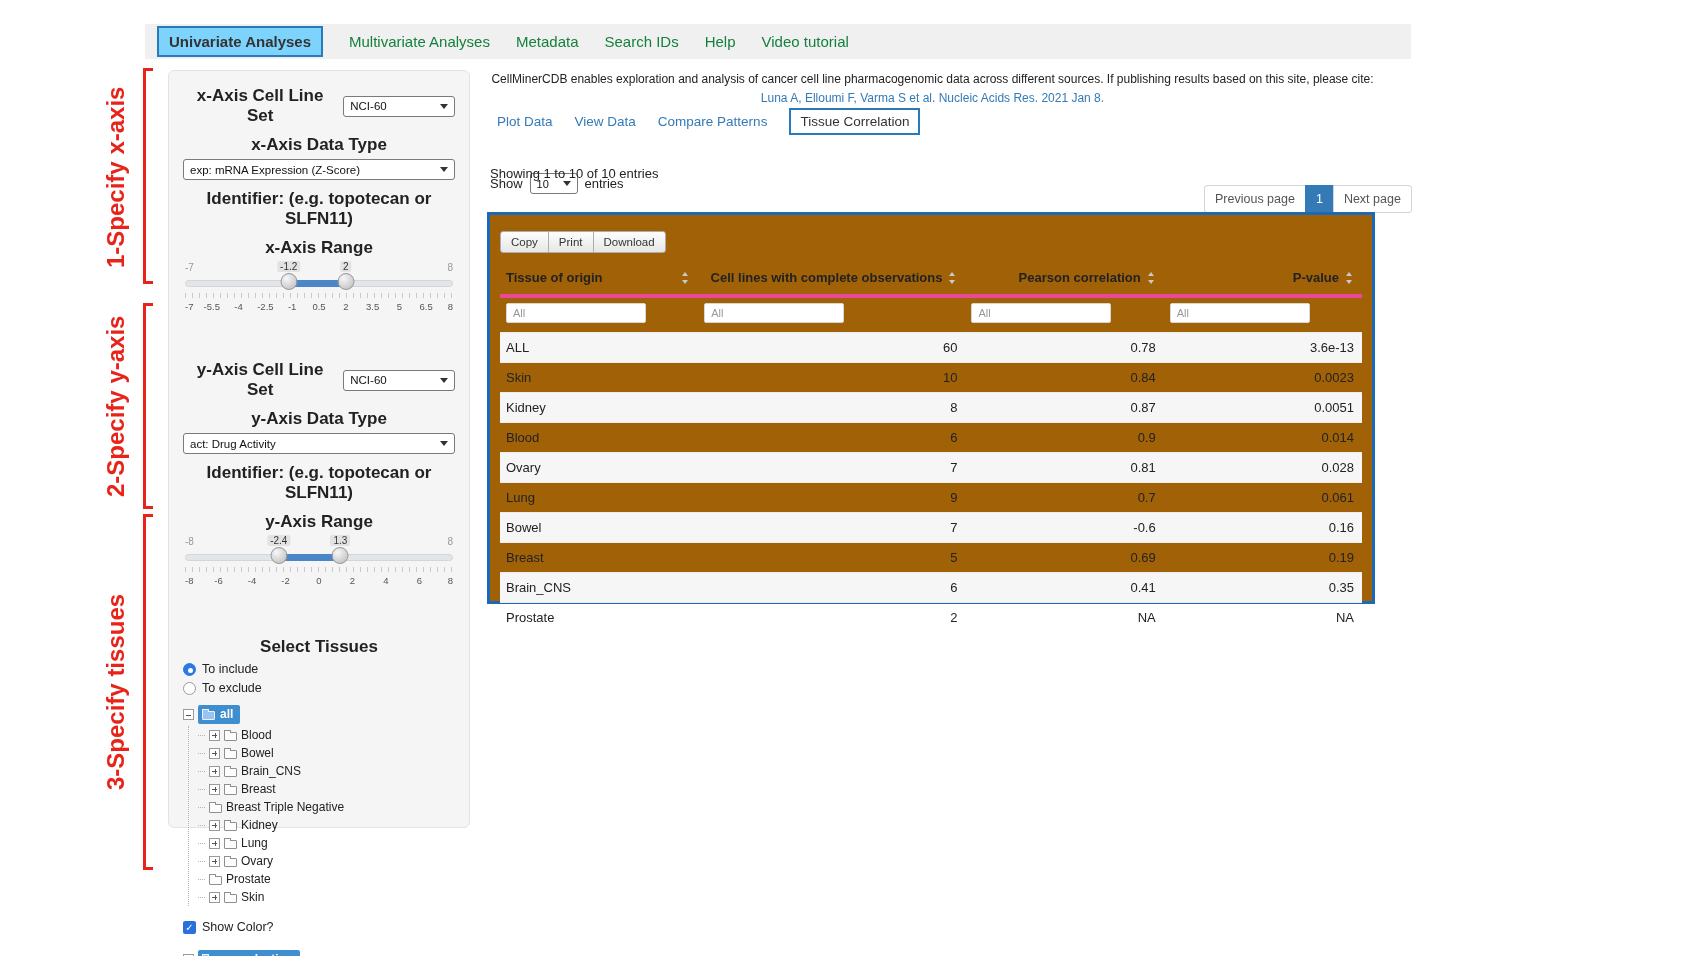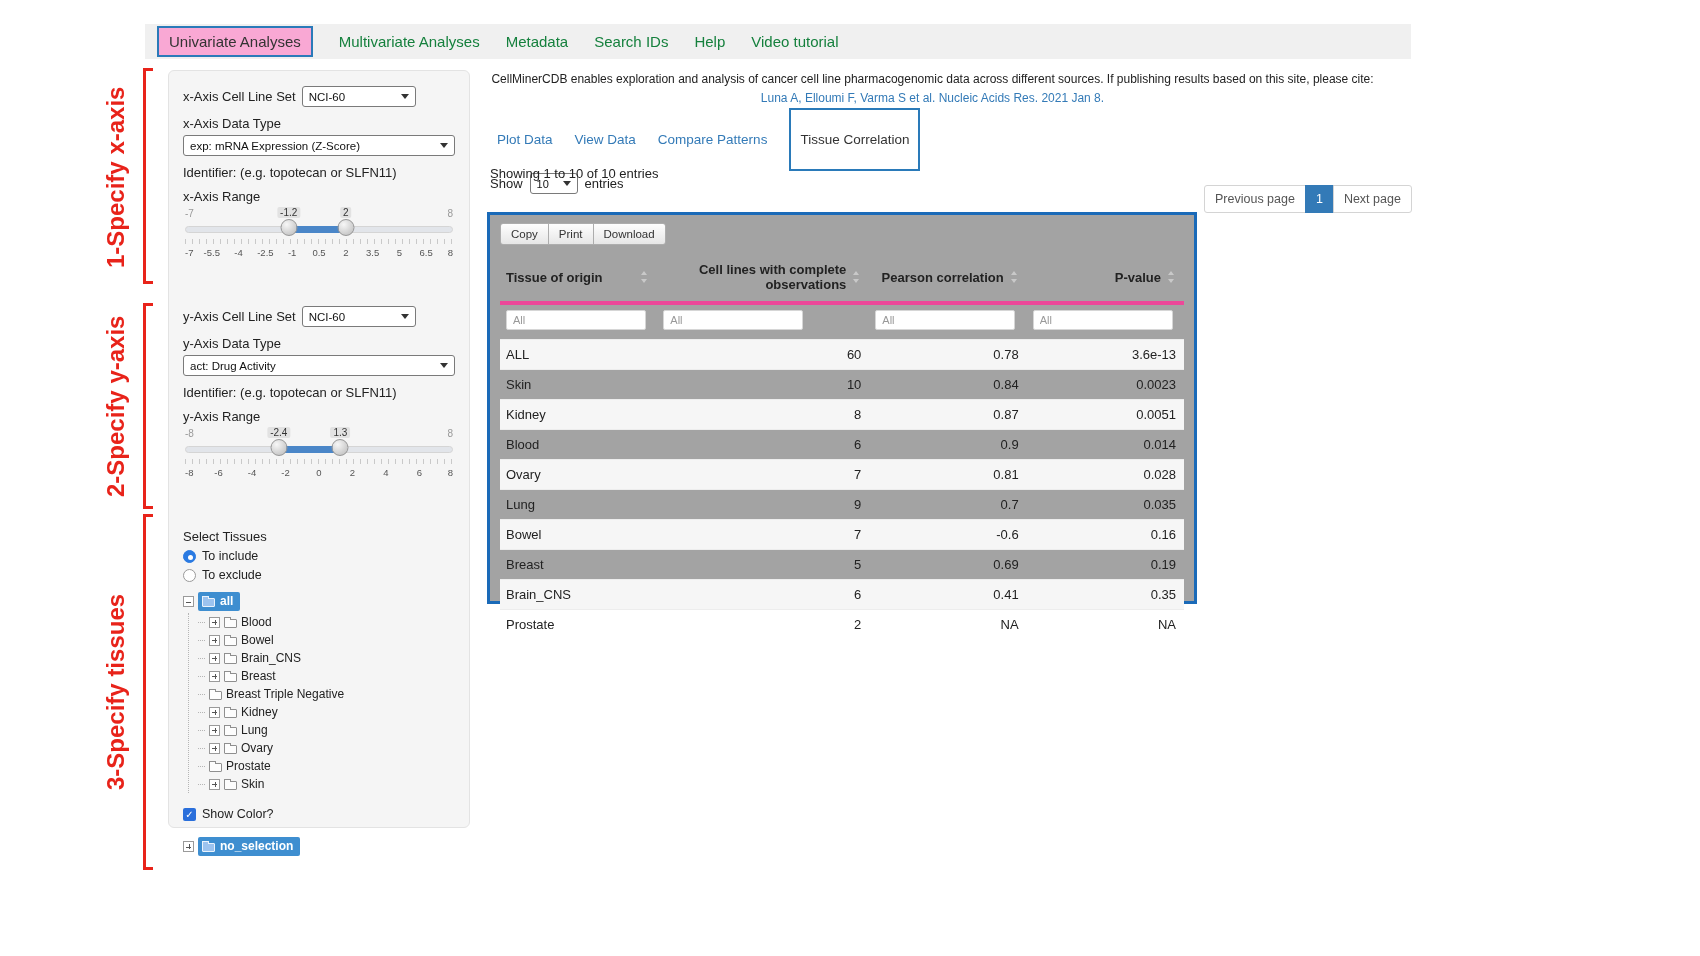--- a/index.html
+++ b/index.html
@@ -3,39 +3,39 @@
 <meta charset="utf-8">
 <style>
   * { box-sizing: border-box; margin: 0; padding: 0; }
   body { background:#fff; font-family:"Liberation Sans", sans-serif; color:#222; }
   .page { position:relative; width:1700px; height:956px; background:#fff; overflow:hidden; }
 
   
   .navbar { position:absolute; left:145px; top:24px; width:1266px; height:35px;
             background:#f0f0f0; display:flex; align-items:center; padding-left:12px; gap:26px; }
   .nav-item { font-size:15px; color:#15803d; cursor:pointer; white-space:nowrap; }
-  .nav-item.active { border:2px solid #2a7ab9; padding:5px 10px; background:#f9a8d4; color:#333; }
+  .nav-item.active { border:2px solid #2a7ab9; padding:5px 10px; background:#7dd3fc; color:#333;font-weight:bold; }
 
   
   .ann-label { position:absolute; width:36px; display:flex; align-items:center; justify-content:center;
                writing-mode:vertical-rl; transform:rotate(180deg);
                color:#e8231a; font-weight:bold; font-size:24px; white-space:nowrap; }
   .ann1 { left:98px; top:66px;  height:222px; }
   .ann2 { left:98px; top:300px; height:212px; }
   .ann3 { left:98px; top:514px; height:356px; }
   .bracket { position:absolute; left:143px; width:10px;
              border:3px solid #e8231a; border-right:none; }
   .br1 { top:68px;  height:216px; }
   .br2 { top:303px; height:206px; }
   .br3 { top:514px; height:356px; }
 
   
   .sidebar { position:absolute; left:168px; top:70px; width:302px; height:758px;
              background:#f5f5f5; border:1px solid #e3e3e3; border-radius:6px; padding:13px 14px; }
-  .lbl { font-size:13px; font-weight:normal; color:#222; margin:9px 0 4px; }
+  .lbl { font-size:17px; font-weight:bold; color:#222; margin:9px 0 4px;text-align:center; }
   .inline-row { display:flex; align-items:center; gap:6px; margin-top:2px; }
   .inline-row .lbl { margin:0; }
   .sel { background:#fff; border:1px solid #7a7a7a; border-radius:3px; height:21px;
          display:flex; align-items:center; justify-content:space-between; padding:0 6px;
          font-size:11.5px; color:#111; cursor:pointer; }
   .sel-sm { width:114px; }
   .sel-full { width:100%; margin-bottom:4px; }
   .caret { width:0; height:0; border-left:4px solid transparent; border-right:4px solid transparent;
            border-top:5px solid #333; flex:0 0 auto; margin-left:6px; }
   .txt-input { width:100%; height:24px; border:1px solid #b9b9b9; border-radius:3px;
@@ -86,32 +86,32 @@
   .checkbox { width:13px; height:13px; background:#2a6fdb; border-radius:2px; color:#fff;
               font-size:10px; line-height:13px; text-align:center; flex:0 0 auto; }
   .checkbox::before { content:"\2713"; }
   .no-sel-row { display:flex; align-items:center; gap:4px; margin-top:16px; }
 
   
   .citation { position:absolute; left:490px; top:72px; width:885px; text-align:center; font-size:12px; color:#222; }
   .citation-link { color:#337ab7; margin-top:5px; cursor:pointer;text-align:center; }
   .tabs { position:absolute; left:497px; top:108px; display:flex; align-items:center; gap:22px; font-size:13.5px; }
   .tab-link { color:#337ab7; cursor:pointer; white-space:nowrap; }
-  .tab-link.active { color:#333; border:2px solid #2a7ab9; padding:22px 9px; background:#fff; }
+  .tab-link.active { color:#333; border:2px solid #2a7ab9; padding:4px 9px; background:#fff; }
   .show-row { position:absolute; left:490px; top:140px; display:flex; align-items:center; gap:7px; font-size:13px;margin-top:33px; }
   .sel-entries { width:48px; height:21px; font-size:11px; }
   .showing { position:absolute; left:490px; top:166px; font-size:13px; }
   .pagination { position:absolute; left:1186px; top:185px; display:flex; font-size:12.5px; }
   .pg-btn { border:1px solid #d4d4d4; background:#fff; padding:6px 10px; color:#555; cursor:pointer; margin-left:-1px; }
   .pg-btn:first-child { border-radius:3px 0 0 3px; margin-left:18px; }
   .pg-btn:last-child { border-radius:0 3px 3px 0; }
   .pg-num.active { background:#337ab7; border-color:#337ab7; color:#fff; min-width:26px; text-align:center; }
 
-  .table-box { position:absolute; left:487px; top:212px; width:710px; height:392px;
-               border:3px solid #1a6ab8; background:#a3a3a3; padding:8px 10px; }
+  .table-box { position:absolute; left:487px; top:212px; width:888px; height:392px;
+               border:3px solid #1a6ab8; background:#a16207; padding:16px 10px; }
   .dt-buttons { display:flex; }
   .dt-btn { border:1px solid #adadad; background:linear-gradient(#fefefe,#e6e6e6); font-size:11.5px;
             padding:4px 10px; color:#333; margin-left:-1px; cursor:pointer; }
   .dt-btn:first-child { border-radius:3px 0 0 3px; margin-left:0; }
   .dt-btn:last-child { border-radius:0 3px 3px 0; }
 
   table.dt { width:100%; border-collapse:collapse; margin-top:8px; font-size:13px; table-layout:fixed; }
   .dt col.c1 { width:23%; } .dt col.c2 { width:31%; } .dt col.c3 { width:23%; } .dt col.c4 { width:23%; }
   .dt th { font-weight:bold; padding:9px 8px 9px 6px; border-bottom:4px solid #ec4899; cursor:pointer; }
   .th-inner { display:flex; align-items:center; }
@@ -425,21 +425,21 @@
         <tr>
           <td>Ovary</td>
           <td class="num">7</td>
           <td class="num">0.81</td>
           <td class="num">0.028</td>
         </tr>
         <tr>
           <td>Lung</td>
           <td class="num">9</td>
           <td class="num">0.7</td>
-          <td class="num">0.035</td>
+          <td class="num">0.061</td>
         </tr>
         <tr>
           <td>Bowel</td>
           <td class="num">7</td>
           <td class="num">-0.6</td>
           <td class="num">0.16</td>
         </tr>
         <tr>
           <td>Breast</td>
           <td class="num">5</td>

